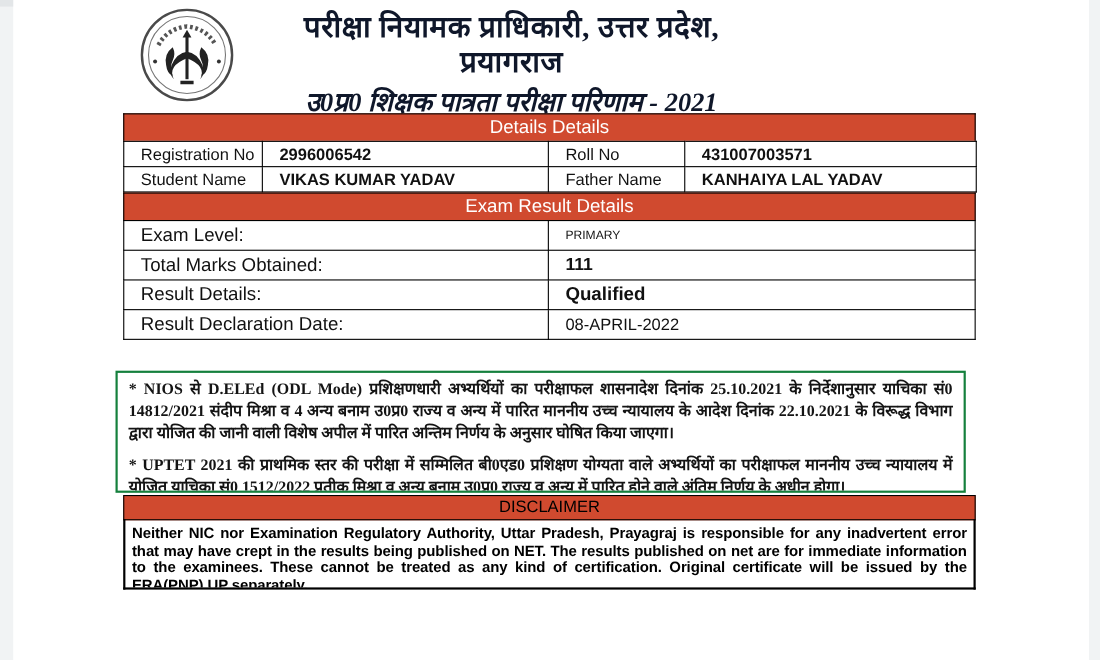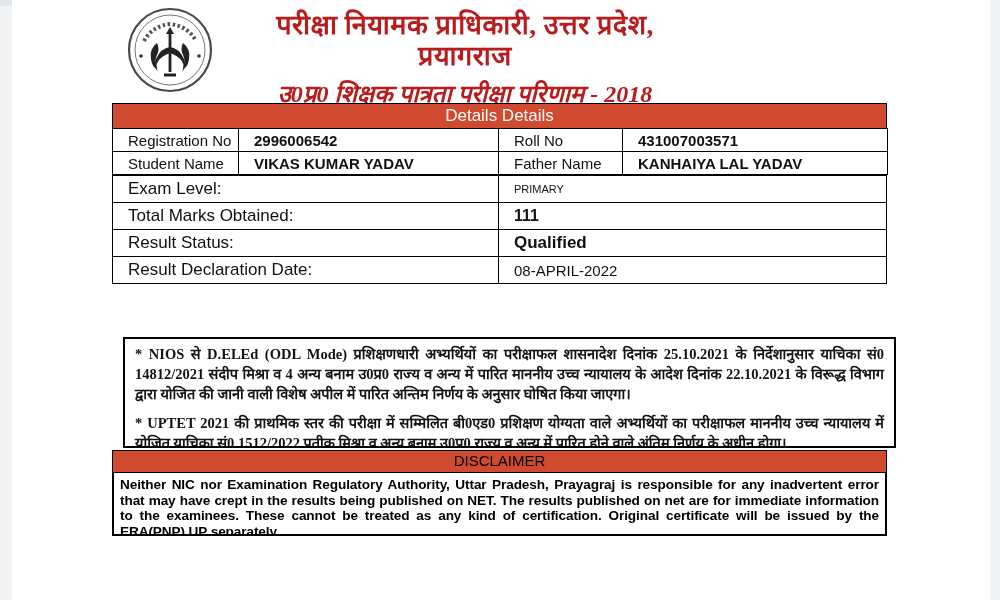--- a/index.html
+++ b/index.html
@@ -8,21 +8,21 @@
     background:#ffffff;font-family:"Liberation Sans",sans-serif;color:#111;
   }
   .edge{position:absolute;top:0;height:600px;background:#f1f3f4;}
   .edge.left{left:0;width:12px;}
   .edge.right{right:0;width:10px;}
   .edge-cap{position:absolute;left:0;top:0;width:12px;height:6px;background:#e3e6e8;}
 
   
   .logo{position:absolute;left:127px;top:7px;width:86px;height:86px;}
   .titles{position:absolute;left:228px;top:10px;width:474px;text-align:center;
-    font-family:"Liberation Serif",serif;color:#b91c1c;}
+    font-family:"Liberation Serif",serif;color:#0f172a;}
   .titles .l1{font-size:27px;font-weight:bold;margin:0;line-height:1.15;letter-spacing:.5px;}
   .titles .l2{font-size:24px;font-weight:bold;font-style:italic;margin:9px 0 0;line-height:1.1;}
 
   
   .content{position:absolute;left:112px;top:103px;width:775px;}
   .section-bar{box-sizing:border-box;height:25px;background:#d04a2f;border:1.5px solid #000;
     border-bottom:none;color:#fff;text-align:center;font-size:17px;line-height:23px;}
   table.grid{border-collapse:collapse;width:775px;table-layout:fixed;}
   table.grid td{box-sizing:border-box;border:1.5px solid #000;padding:0 15px;
     font-size:15px;color:#111;white-space:nowrap;overflow:hidden;vertical-align:middle;}
@@ -33,23 +33,23 @@
   .cat-val{font-size:17px;}
   .et td{height:27px;}
   .et .lab{font-size:17px;width:386px;}
   .et .v0{font-size:11px;}
   .et .v1{font-size:16px;font-weight:bold;}
   .et .v2{font-size:17px;font-weight:bold;}
   .et .v3{font-size:15px;}
 
   
   .notes{position:absolute;left:105px;top:337px;width:773px;height:111px;box-sizing:border-box;
-    border:2px solid #000000;padding:5px 10px;overflow:hidden;
+    border:2px solid #15803d;padding:5px 10px;overflow:hidden;
     font-family:"Liberation Serif",serif;font-weight:600;font-size:14.5px;line-height:1.38;
-    text-align:justify;color:#141414;margin-left:18px;}
+    text-align:justify;color:#141414;}
   .notes p{margin:0 0 9px;}
   .notes p:last-child{margin:0;}
 
   
   .disc-bar{position:absolute;left:112px;top:450px;width:775px;height:23px;box-sizing:border-box;
     background:#d04a2f;border:1.5px solid #000;color:#000;font-weight:normal;
     text-align:center;font-size:15px;line-height:20px;}
   .disc-body{position:absolute;left:112px;top:472px;width:775px;height:64px;box-sizing:border-box;
     border:2px solid #000;border-top:none;padding:5px 6px;overflow:hidden;
     font-size:13.6px;font-weight:bold;line-height:15.6px;text-align:justify;color:#000;
@@ -75,21 +75,21 @@
 
     <path d="M30 36 q-8 6 -6 16 q1 8 6 10 q-3 -8 0 -14 q3 -6 0 -12 z" fill="#222"></path>
     <path d="M56 36 q8 6 6 16 q-1 8 -6 10 q3 -8 0 -14 q-3 -6 0 -12 z" fill="#222"></path>
     <circle cx="14" cy="49" r="1.8" fill="#333"></circle>
     <circle cx="72" cy="49" r="1.8" fill="#333"></circle>
     <path d="M37 68 h12" stroke="#222" stroke-width="3"></path>
   </svg>
 </div>
 <div class="titles">
   <div class="l1">परीक्षा नियामक प्राधिकारी, उत्तर प्रदेश, प्रयागराज</div>
-  <div class="l2">उ0प्र0 शिक्षक पात्रता परीक्षा परिणाम - 2018</div>
+  <div class="l2">उ0प्र0 शिक्षक पात्रता परीक्षा परिणाम - 2021</div>
 </div>
 
 <div class="content">
   <div class="section-bar">Details Details</div>
   <table class="grid pt">
     <tbody>
         <tr>
       <td class="c1">Registration No</td>
       <td class="c2 val">2996006542</td>
       <td class="c3">Roll No</td>
@@ -97,32 +97,33 @@
     </tr>
     <tr>
       <td class="c1">Student Name</td>
       <td class="c2 val">VIKAS KUMAR YADAV</td>
       <td class="c3">Father Name</td>
       <td class="c4 val">KANHAIYA LAL YADAV</td>
     </tr>
   </tbody>
     </table>
 
+  <div class="section-bar">Exam Result Details</div>
   <table class="grid et">
     <tbody>
         <tr>
       <td class="lab">Exam Level:</td>
       <td class="v0">PRIMARY</td>
     </tr>
     <tr>
       <td class="lab">Total Marks Obtained:</td>
       <td class="v1">111</td>
     </tr>
     <tr>
-      <td class="lab">Result Status:</td>
+      <td class="lab">Result Details:</td>
       <td class="v2">Qualified</td>
     </tr>
     <tr>
       <td class="lab">Result Declaration Date:</td>
       <td class="v3">08-APRIL-2022</td>
     </tr>
   </tbody>
     </table>
 </div>
 

